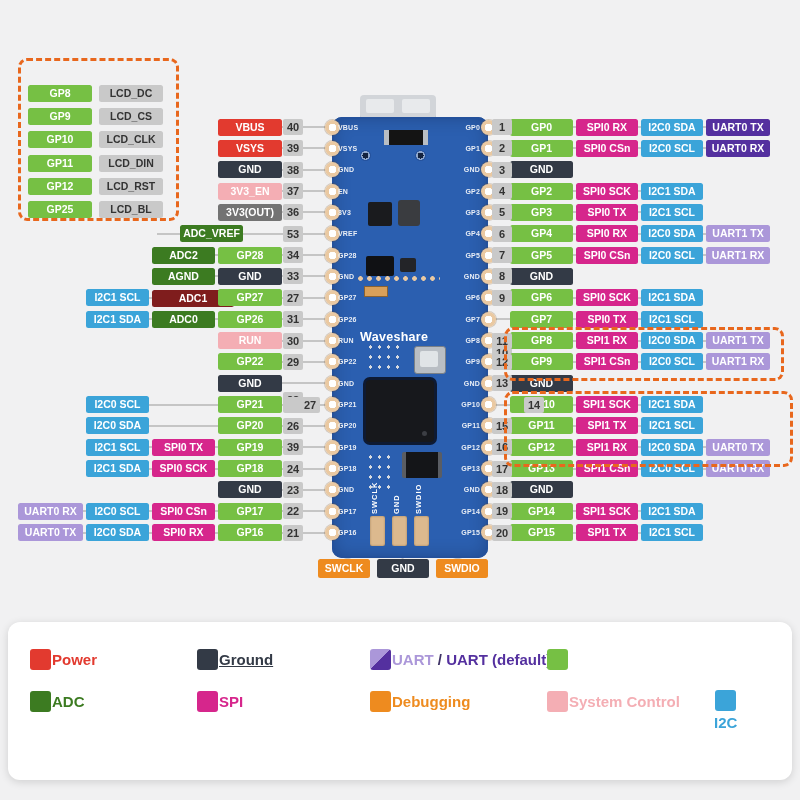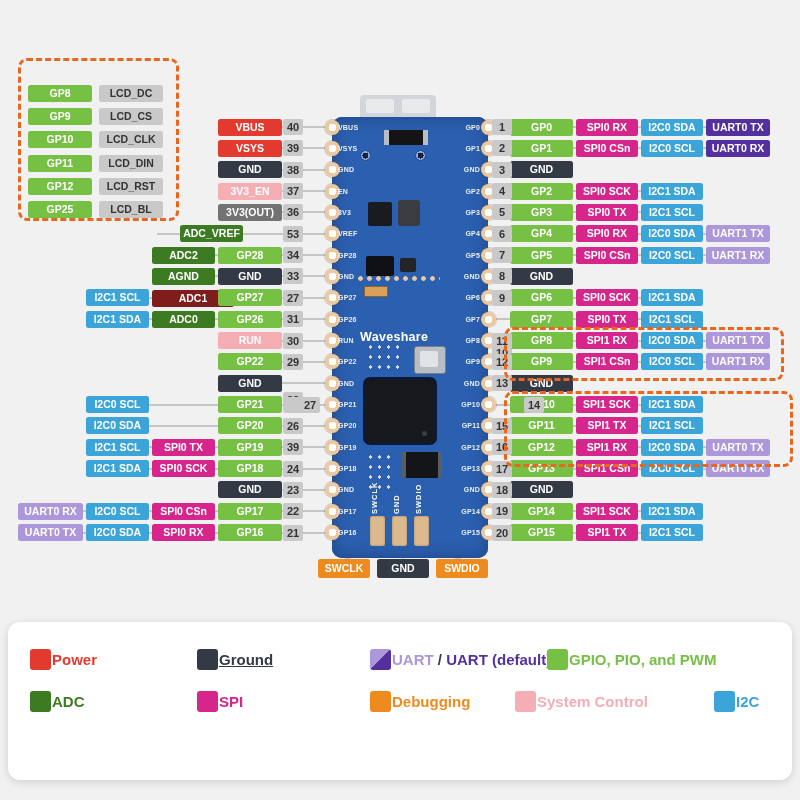--- a/index.html
+++ b/index.html
@@ -374,36 +374,35 @@
       <div class="legend-item" style="left: 189px; top: 26px;">
         <div class="legend-swatch" style="background: rgb(51, 58, 70);"></div>
         <div class="legend-label" style="color: rgb(51, 58, 70); text-decoration: underline;">Ground</div>
       </div>
       <div class="legend-item" style="left: 362px; top: 26px;">
         <div class="legend-swatch" style="background: linear-gradient(135deg, rgb(171, 151, 217) 50%, rgb(84, 48, 159) 50%);"></div>
         <div class="legend-label"><span style="color: rgb(171, 151, 217);">UART</span><span style="color: rgb(63, 51, 102);"> / </span><span style="color: rgb(84, 48, 159);">UART (default)</span></div>
       </div>
       <div class="legend-item" style="left: 539px; top: 26px;">
         <div class="legend-swatch" style="background: rgb(118, 192, 68);"></div>
-        <div class="legend-label" style="color: rgb(118, 192, 68);">GPIO, PIO, and PWM</div>
       </div>
       <div class="legend-item" style="left: 22px; top: 68px;">
         <div class="legend-swatch" style="background: rgb(60, 123, 33);"></div>
         <div class="legend-label" style="color: rgb(60, 123, 33);">ADC</div>
       </div>
       <div class="legend-item" style="left: 189px; top: 68px;">
         <div class="legend-swatch" style="background: rgb(214, 38, 140);"></div>
         <div class="legend-label" style="color: rgb(214, 38, 140);">SPI</div>
       </div>
       <div class="legend-item" style="left: 362px; top: 68px;">
         <div class="legend-swatch" style="background: rgb(238, 139, 31);"></div>
         <div class="legend-label" style="color: rgb(238, 139, 31);">Debugging</div>
       </div>
-      <div class="legend-item" style="left: 507px; top: 68px;">
+      <div class="legend-item" style="left: 539px; top: 68px;">
         <div class="legend-swatch" style="background: rgb(244, 174, 180);"></div>
         <div class="legend-label" style="color: rgb(244, 174, 180);">System Control</div>
       </div>
-      <div class="legend-item" style="left: 706px; top: 68px;">
+      <div class="legend-item" style="left: 706px; top: 68px; flex-direction: column;">
         <div class="legend-swatch" style="background: rgb(59, 164, 217);"></div>
         <div class="legend-label" style="color: rgb(59, 164, 217);">I2C</div>
       </div>
     </div>
 </div>
 
 </body></html>

